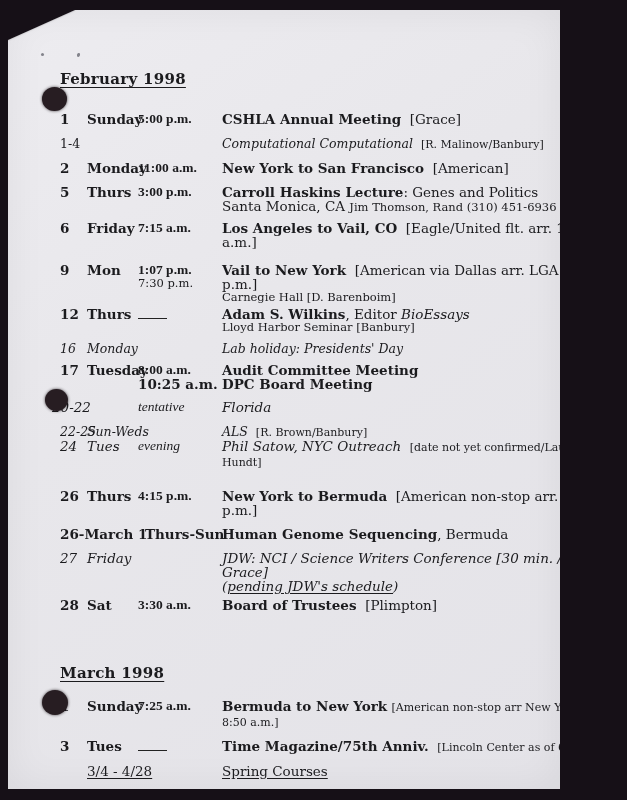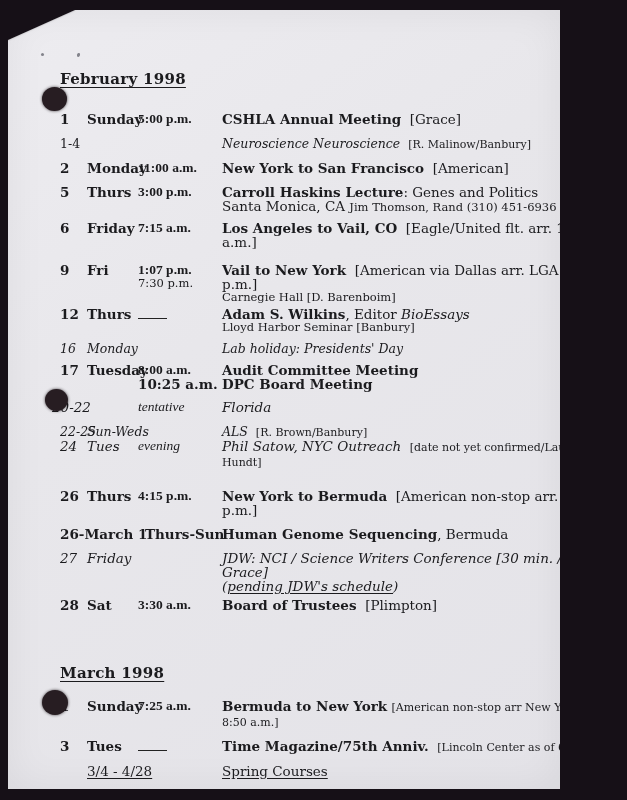--- a/index.html
+++ b/index.html
@@ -72,21 +72,21 @@
 
     <div class="row" style="margin-bottom:11px">
       <span class="c date b">1</span>
       <span class="c day b">Sunday</span>
       <span class="c time b">5:00 p.m.</span>
       <span class="event"><span class="b">CSHLA Annual Meeting</span>&nbsp; <span>[Grace]</span></span>
     </div>
 
     <div class="row md" style="margin-bottom:10px">
       <span class="c date md">1-4</span>
-      <span class="event"><span class="i md">Neuroscience Neuroscience</span>&nbsp; <span class="sm">[R. Malinow/Banbury]</span></span>
+      <span class="event"><span class="i md">Computational Computational</span>&nbsp; <span class="sm">[R. Malinow/Banbury]</span></span>
     </div>
 
     <div class="row" style="margin-bottom:10px">
       <span class="c date b">2</span>
       <span class="c day b">Monday</span>
       <span class="c time b">11:00 a.m.</span>
       <span class="event"><span class="b">New York to San Francisco</span>&nbsp; <span>[American]</span></span>
     </div>
 
     <div class="row" style="margin-bottom:8px">
@@ -100,21 +100,21 @@
 
     <div class="row" style="margin-bottom:14px">
       <span class="c date b">6</span>
       <span class="c day b">Friday</span>
       <span class="c time b">7:15 a.m.</span>
       <span class="event"><span class="b">Los Angeles to Vail, CO</span>&nbsp; <span>[Eagle/United flt. arr. 10:45 a.m.]</span></span>
     </div>
 
     <div class="row" style="margin-bottom:4px">
       <span class="c date b">9</span>
-      <span class="c day b">Fri</span>
+      <span class="c day b">Mon</span>
       <span class="c time b">1:07 p.m.</span>
       <span class="time-l2 md2">7:30 p.m.</span>
       <span class="event"><span class="b">Vail to New York</span>&nbsp; <span>[American via Dallas arr. LGA 9:26 p.m.]</span>
         <span class="l2 md2">Carnegie Hall [D. Barenboim]</span>
       </span>
     </div>
 
     <div class="row" style="margin-bottom:9px">
       <span class="c date b">12</span>
       <span class="c day b">Thurs</span>

